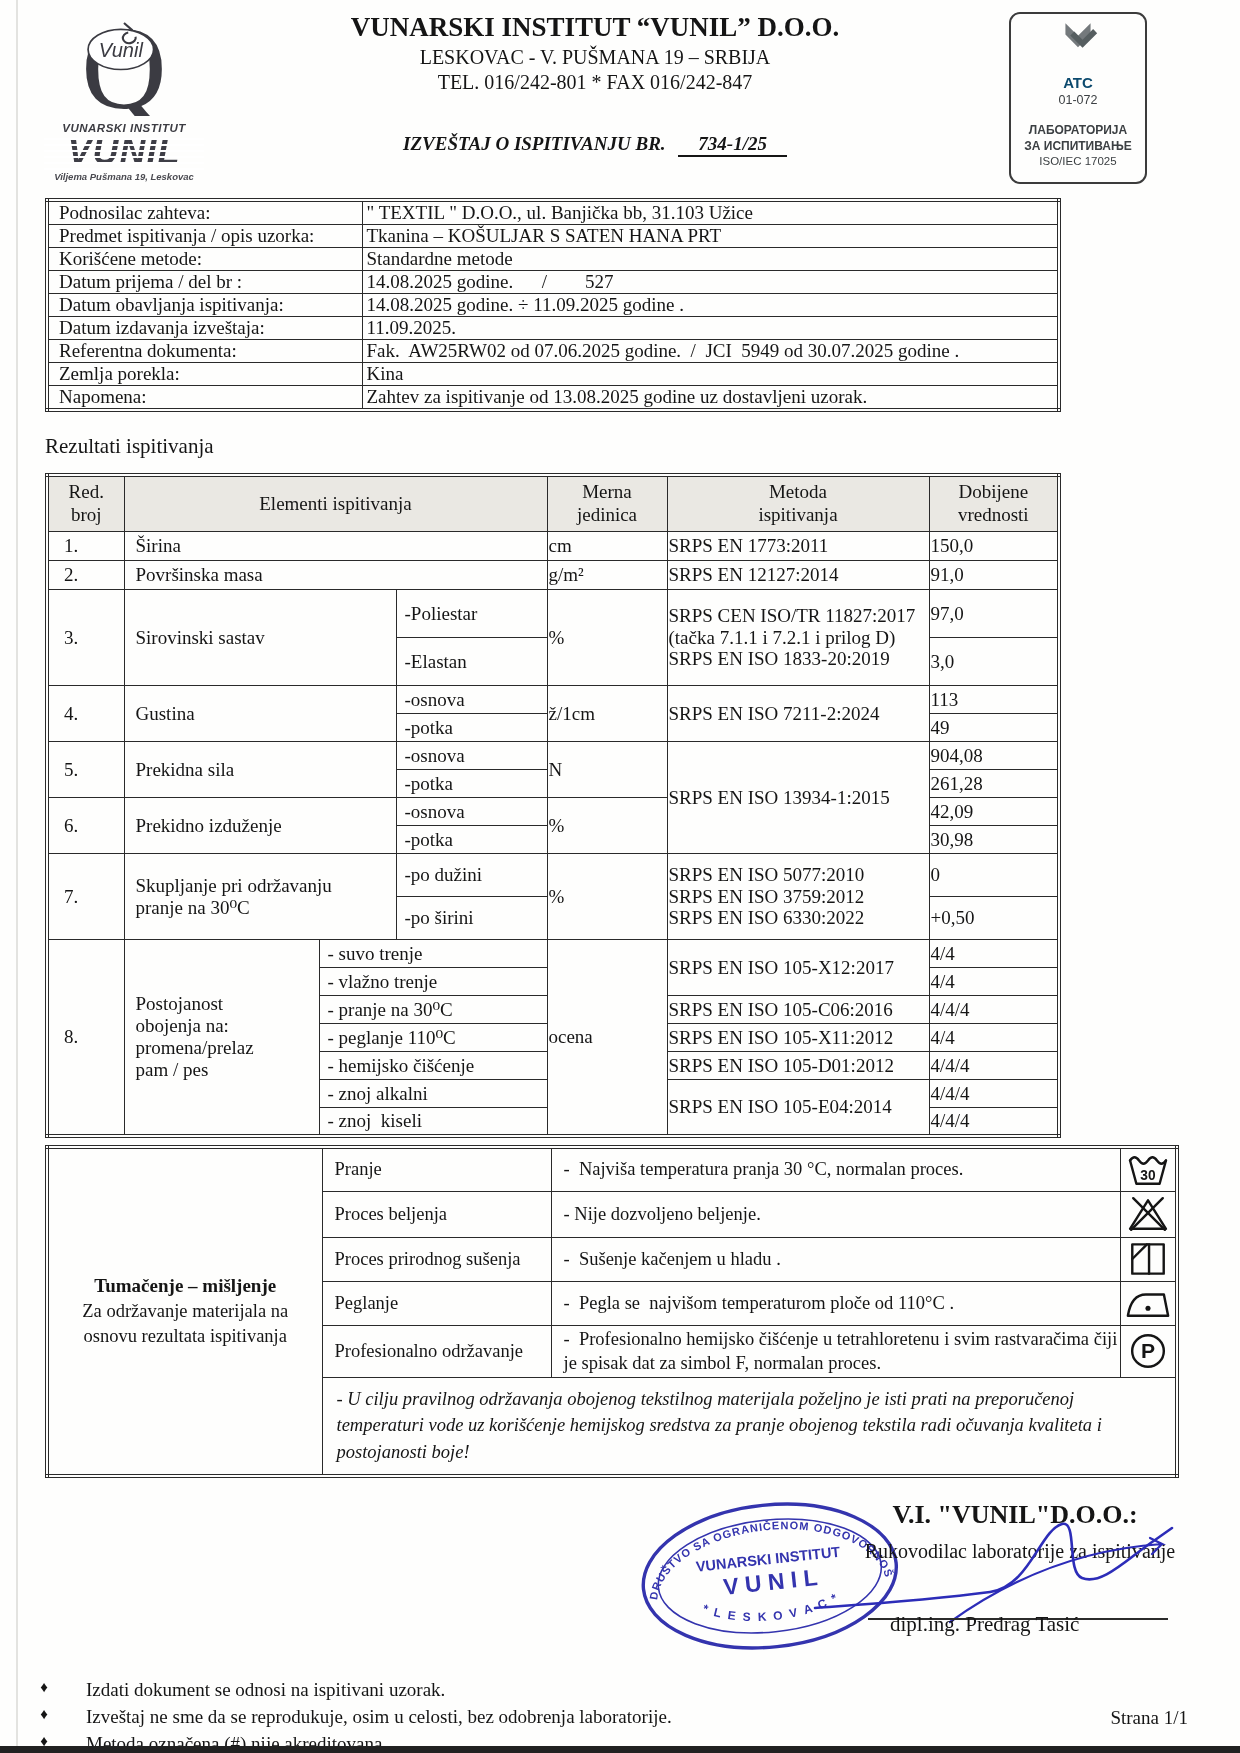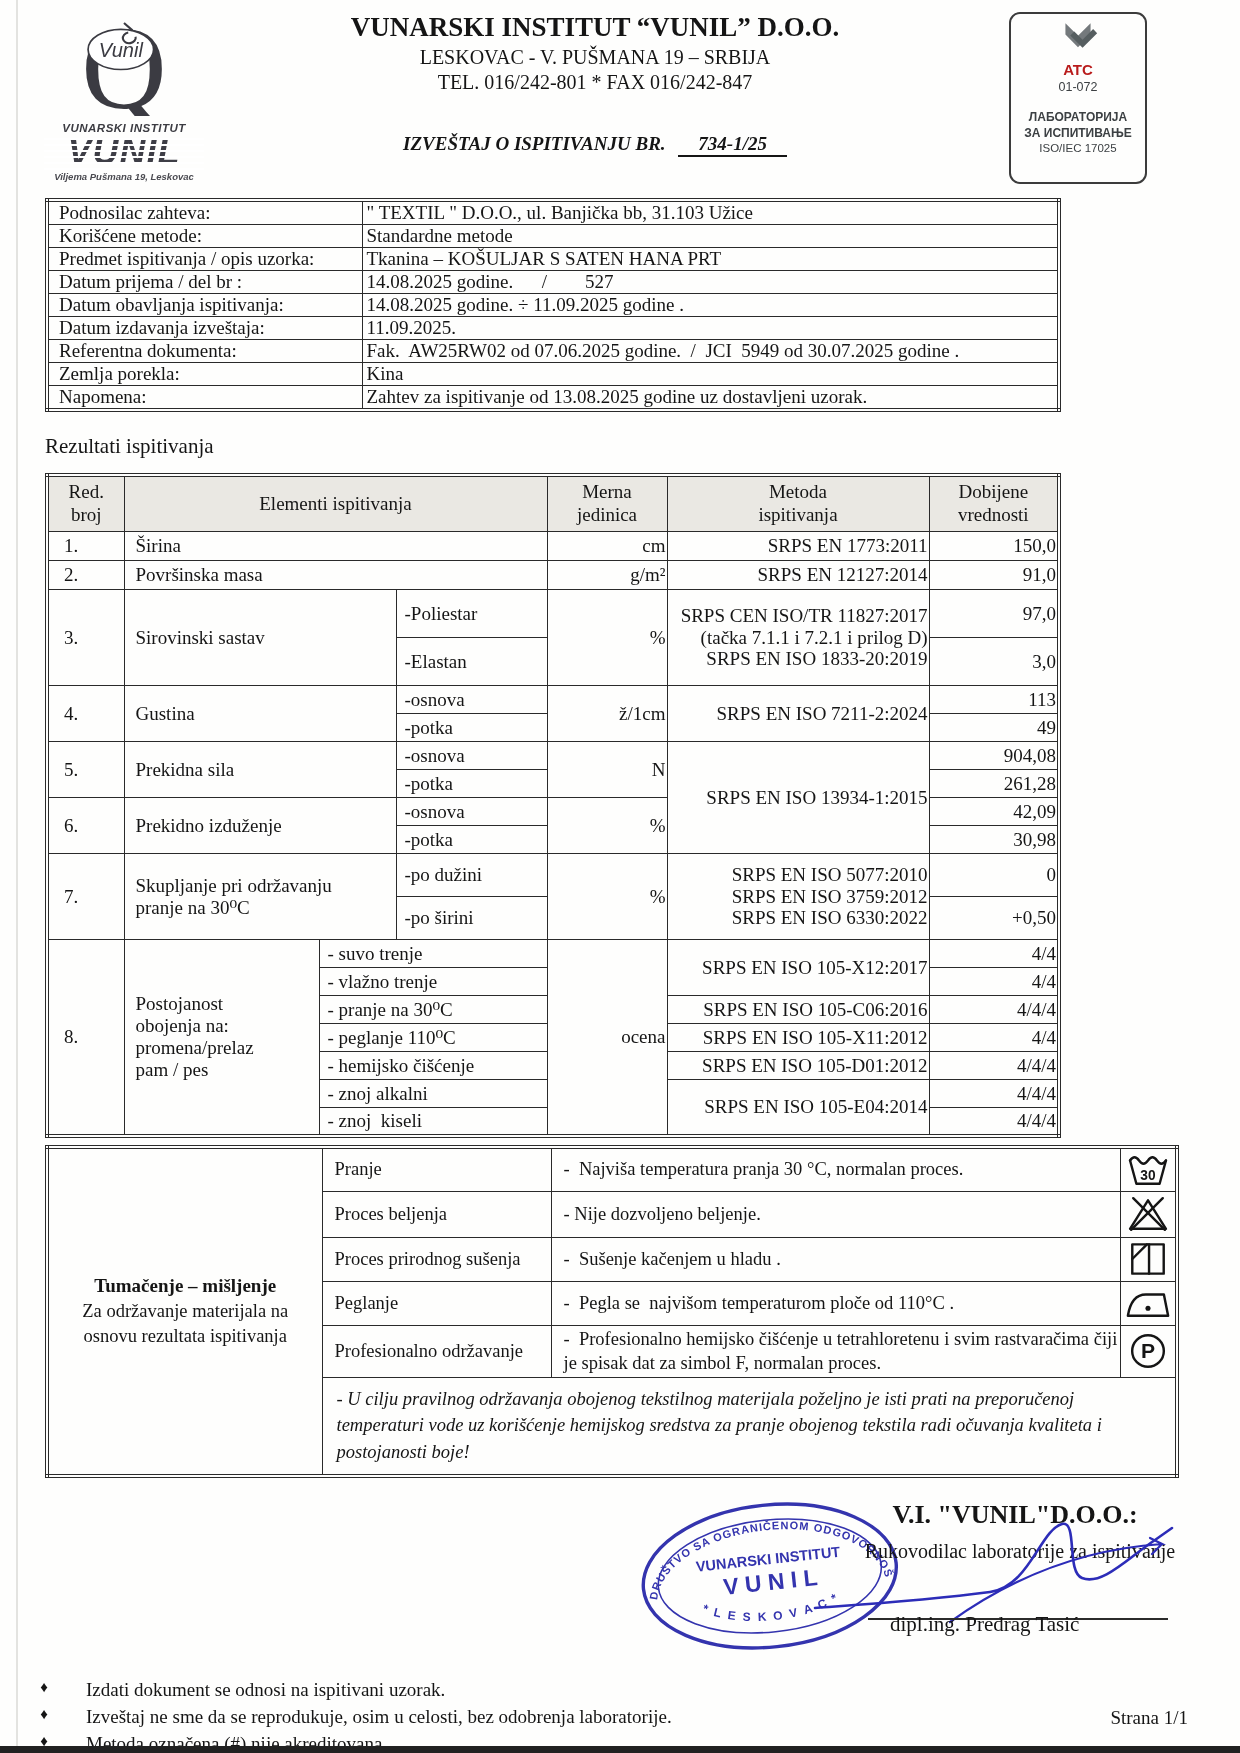--- a/index.html
+++ b/index.html
@@ -25,21 +25,21 @@
   .center-block{position:absolute;left:250px;width:690px;top:10px;text-align:center;line-height:1.28;}
   .org-name{font-size:27px;font-weight:bold;}
   .lab-name{font-size:20px;font-weight:bold;}
   .addr-line,.phone-line{font-size:20px;}
   .report-line{position:absolute;left:250px;width:690px;top:133px;text-align:center;
     font-size:19px;font-weight:bold;font-style:italic;}
   .report-number{display:inline-block;border-bottom:2.5px solid #151515;padding:0 20px;margin-left:8px;}
   .badge{position:absolute;right:93px;top:12px;width:138px;height:172px;
     border:2px solid #3c3c3c;border-radius:11px;text-align:center;
     font-family:"Liberation Sans",sans-serif;color:#3c4043;padding-top:8px;box-sizing:border-box;}
-  .badge-atc{font-size:15px;font-weight:bold;margin-top:3px;color:#b91c1c;}
+  .badge-atc{font-size:15px;font-weight:bold;margin-top:16px;color:#0c4a6e;}
   .badge-code{font-size:12.5px;margin-top:2px;}
   .badge-lab{font-size:12px;font-weight:bold;margin-top:16px;line-height:1.3;}
   .badge-iso{font-size:11.5px;margin-top:1px;}
 
   
   table{border-collapse:collapse;table-layout:fixed;}
   .tbl{border:4px double #2a2a2a;margin-left:45px;}
   td,th{border:1.6px solid #2a2a2a;overflow:hidden;}
 
   .info-table{margin-top:6px;}
@@ -47,21 +47,21 @@
   .info-label{padding-left:10px !important;}
   .info-value{white-space:pre-wrap;}
 
   .results-heading{font-size:21px;margin:22px 0 14px 45px;}
 
   .results-table th{background:#eae8e3;font-weight:normal;font-size:19px;line-height:1.2;height:52px;}
   .results-table td{font-size:19px;line-height:1.15;}
   .num{padding-left:15px;}
   .name{padding-left:11px;}
   .subc{padding-left:8px;}
-  .unit,.val,.method{text-align:right;}
+  .unit,.val,.method{text-align:left;}
   .method{font-size:18px;}
   .sm{font-size:17px;line-height:1.25;}
   .pl{white-space:pre-line;}
   .pw{white-space:pre-wrap;}
   .h29{height:29px;} .h28{height:28px;} .h48{height:48px;} .h43{height:43px;}
 
   .care-table{margin-top:7px;}
   .care-table td{font-size:18.5px;}
   .ch44{height:44px;} .ch46{height:46px;} .ch52{height:52px;}
   .care-left{text-align:center;vertical-align:middle;line-height:1.35;}
@@ -139,26 +139,26 @@
   <colgroup>
       <col style="width:315px">
       <col style="width:697px">
     </colgroup>
   <tbody>
     <tr>
         <td class="info-label">Podnosilac zahteva:</td>
         <td class="info-value">" TEXTIL " D.O.O., ul. Banjička bb, 31.103 Užice</td>
       </tr>
     <tr>
+        <td class="info-label">Predmet ispitivanja / opis uzorka:</td>
+        <td class="info-value">Tkanina – KOŠULJAR S SATEN HANA PRT</td>
+      </tr>
+    <tr>
         <td class="info-label">Korišćene metode:</td>
         <td class="info-value">Standardne metode</td>
-      </tr>
-    <tr>
-        <td class="info-label">Predmet ispitivanja / opis uzorka:</td>
-        <td class="info-value">Tkanina – KOŠULJAR S SATEN HANA PRT</td>
       </tr>
     <tr>
         <td class="info-label">Datum prijema / del br :</td>
         <td class="info-value">14.08.2025 godine.      /        527</td>
       </tr>
     <tr>
         <td class="info-label">Datum obavljanja ispitivanja:</td>
         <td class="info-value">14.08.2025 godine. ÷ 11.09.2025 godine .</td>
       </tr>
     <tr>

